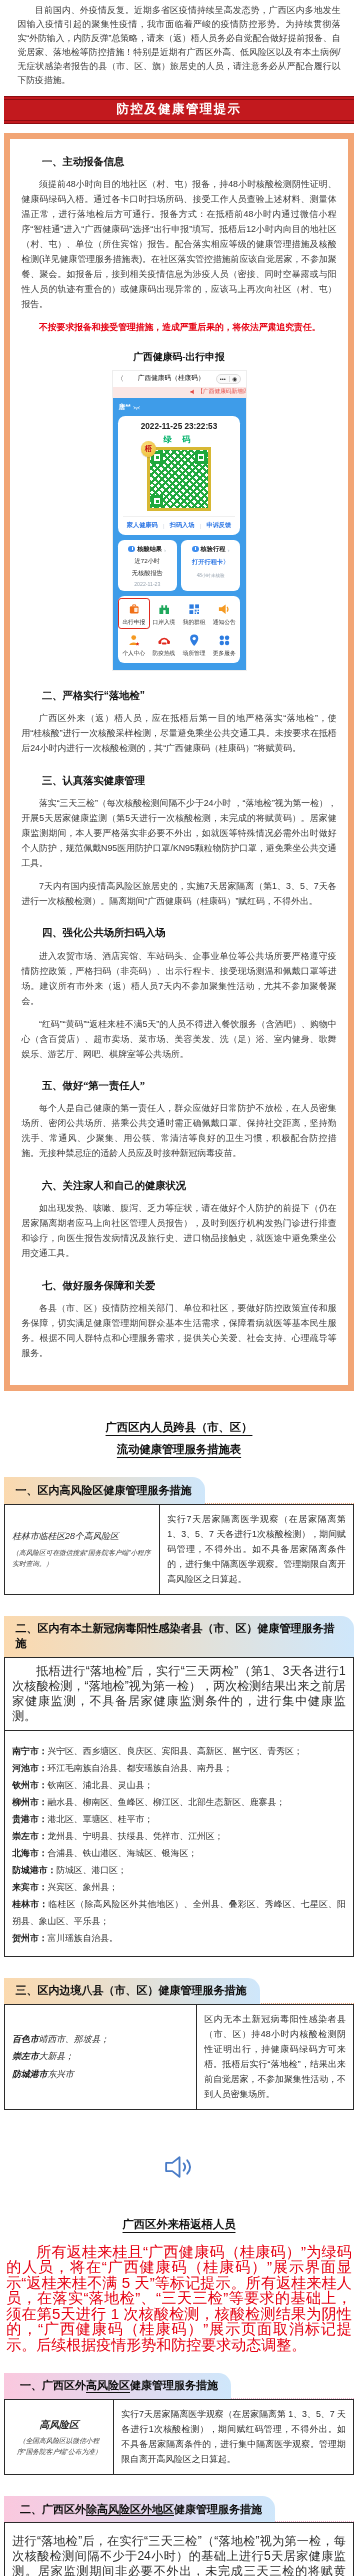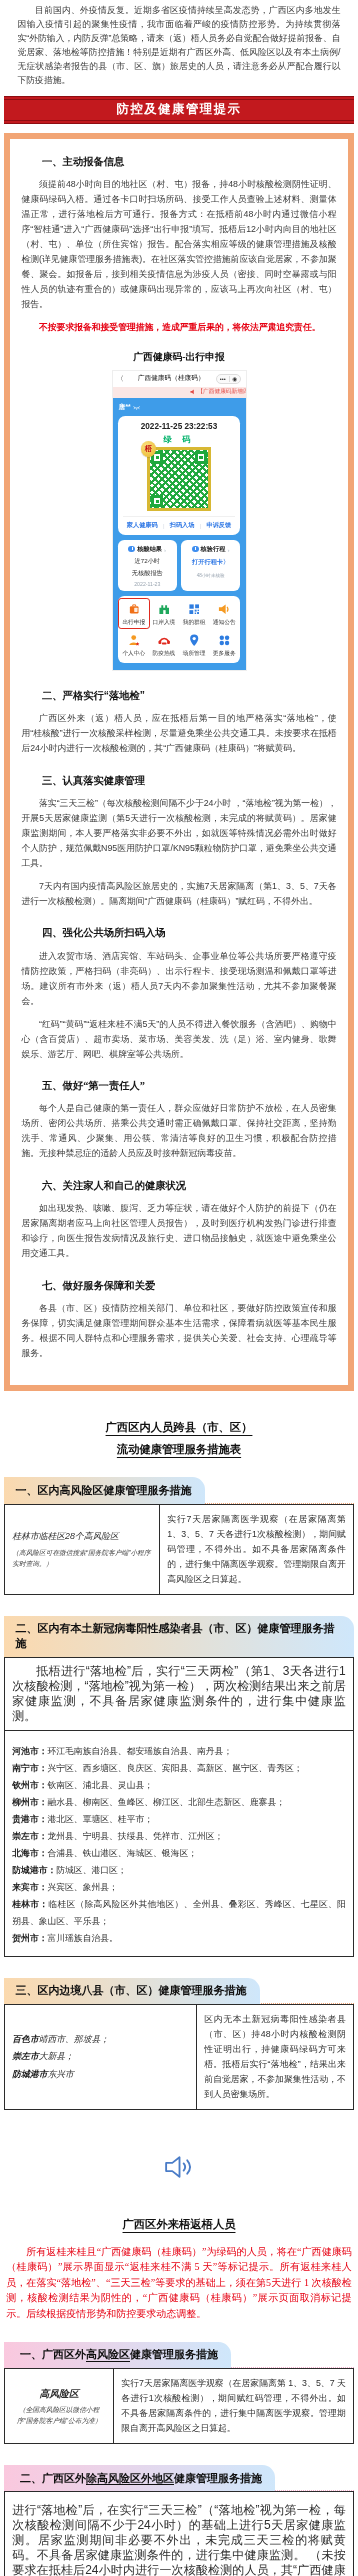--- a/index.html
+++ b/index.html
@@ -93,21 +93,21 @@
   .mtable.ta .l { width:155px; }
   .mtable.tc .l { width:192px; }
   .mtable.td .l { width:109px; }
   .bigbox { margin:0 4.1px; border:1px solid #2b2b2b; }
   .bb-top { border-bottom:1px solid #2b2b2b; padding:6.2px 7.2px; font-size:12px; line-height:15px; text-indent:2em; text-align:justify; color:#2f2f2f; }
   .bb-list { padding:11.3px 7.2px 9.3px; }
   .cityline { font-size:8.8px; line-height:17px; color:#2f2f2f; text-align:justify; }
   .cityline b { color:#1d1d1d; }
   .leftline { font-size:8.8px; line-height:17.5px; color:#2f2f2f; }
   .leftline b { color:#1d1d1d;text-align:center; }
-  .rednote { color:#e60012; font-size:10px; line-height:15.5px; text-indent:2em; margin:11.3px 6.2px 13.4px; text-align:justify;font-family:Liberation Serif, serif; }
+  .rednote { color:#e60012; font-size:15px; line-height:15.5px; text-indent:2em; margin:11.3px 6.2px 13.4px; text-align:justify; }
 
   
   .spk { display:block; margin:43px auto 36px; }
 </style>
 </head>
 <body>
 
 <div class="page">
 
   <p class="intro">目前国内、外疫情反复。近期多省区疫情持续呈高发态势，广西区内多地发生因输入疫情引起的聚集性疫情，我市面临着严峻的疫情防控形势。为持续贯彻落实“外防输入，内防反弹”总策略，请来（返）梧人员务必自觉配合做好提前报备、自觉居家、落地检等防控措施！特别是近期有广西区外高、低风险区以及有本土病例/无症状感染者报告的县（市、区、旗）旅居史的人员，请注意务必从严配合履行以下防疫措施。</p>
@@ -300,22 +300,22 @@
     </tr>
   </tbody>
     </table>
 
   <div class="mh-wrap">
     <div class="mh">二、区内有本土新冠病毒阳性感染者县（市、区）健康管理服务措施</div>
   </div>
   <div class="bigbox">
     <div class="bb-top">抵梧进行“落地检”后，实行“三天两检”（第1、3天各进行1次核酸检测，“落地检”视为第一检），两次检测结果出来之前居家健康监测，不具备居家健康监测条件的，进行集中健康监测。</div>
     <div class="bb-list">
+      <div class="cityline"><b>南宁市：</b><span>兴宁区、西乡塘区、良庆区、宾阳县、高新区、邕宁区、青秀区；</span></div>
       <div class="cityline"><b>河池市：</b><span>环江毛南族自治县、都安瑶族自治县、南丹县；</span></div>
-      <div class="cityline"><b>南宁市：</b><span>兴宁区、西乡塘区、良庆区、宾阳县、高新区、邕宁区、青秀区；</span></div>
       <div class="cityline"><b>钦州市：</b><span>钦南区、浦北县、灵山县；</span></div>
       <div class="cityline"><b>柳州市：</b><span>融水县、柳南区、鱼峰区、柳江区、北部生态新区、鹿寨县；</span></div>
       <div class="cityline"><b>贵港市：</b><span>港北区、覃塘区、桂平市；</span></div>
       <div class="cityline"><b>崇左市：</b><span>龙州县、宁明县、扶绥县、凭祥市、江州区；</span></div>
       <div class="cityline"><b>北海市：</b><span>合浦县、铁山港区、海城区、银海区；</span></div>
       <div class="cityline"><b>防城港市：</b><span>防城区、港口区；</span></div>
       <div class="cityline"><b>来宾市：</b><span>兴宾区、象州县；</span></div>
       <div class="cityline"><b>桂林市：</b><span>临桂区（除高风险区外其他地区）、全州县、叠彩区、秀峰区、七星区、阳朔县、象山区、平乐县；</span></div>
       <div class="cityline"><b>贺州市：</b><span>富川瑶族自治县。</span></div>
     </div>

